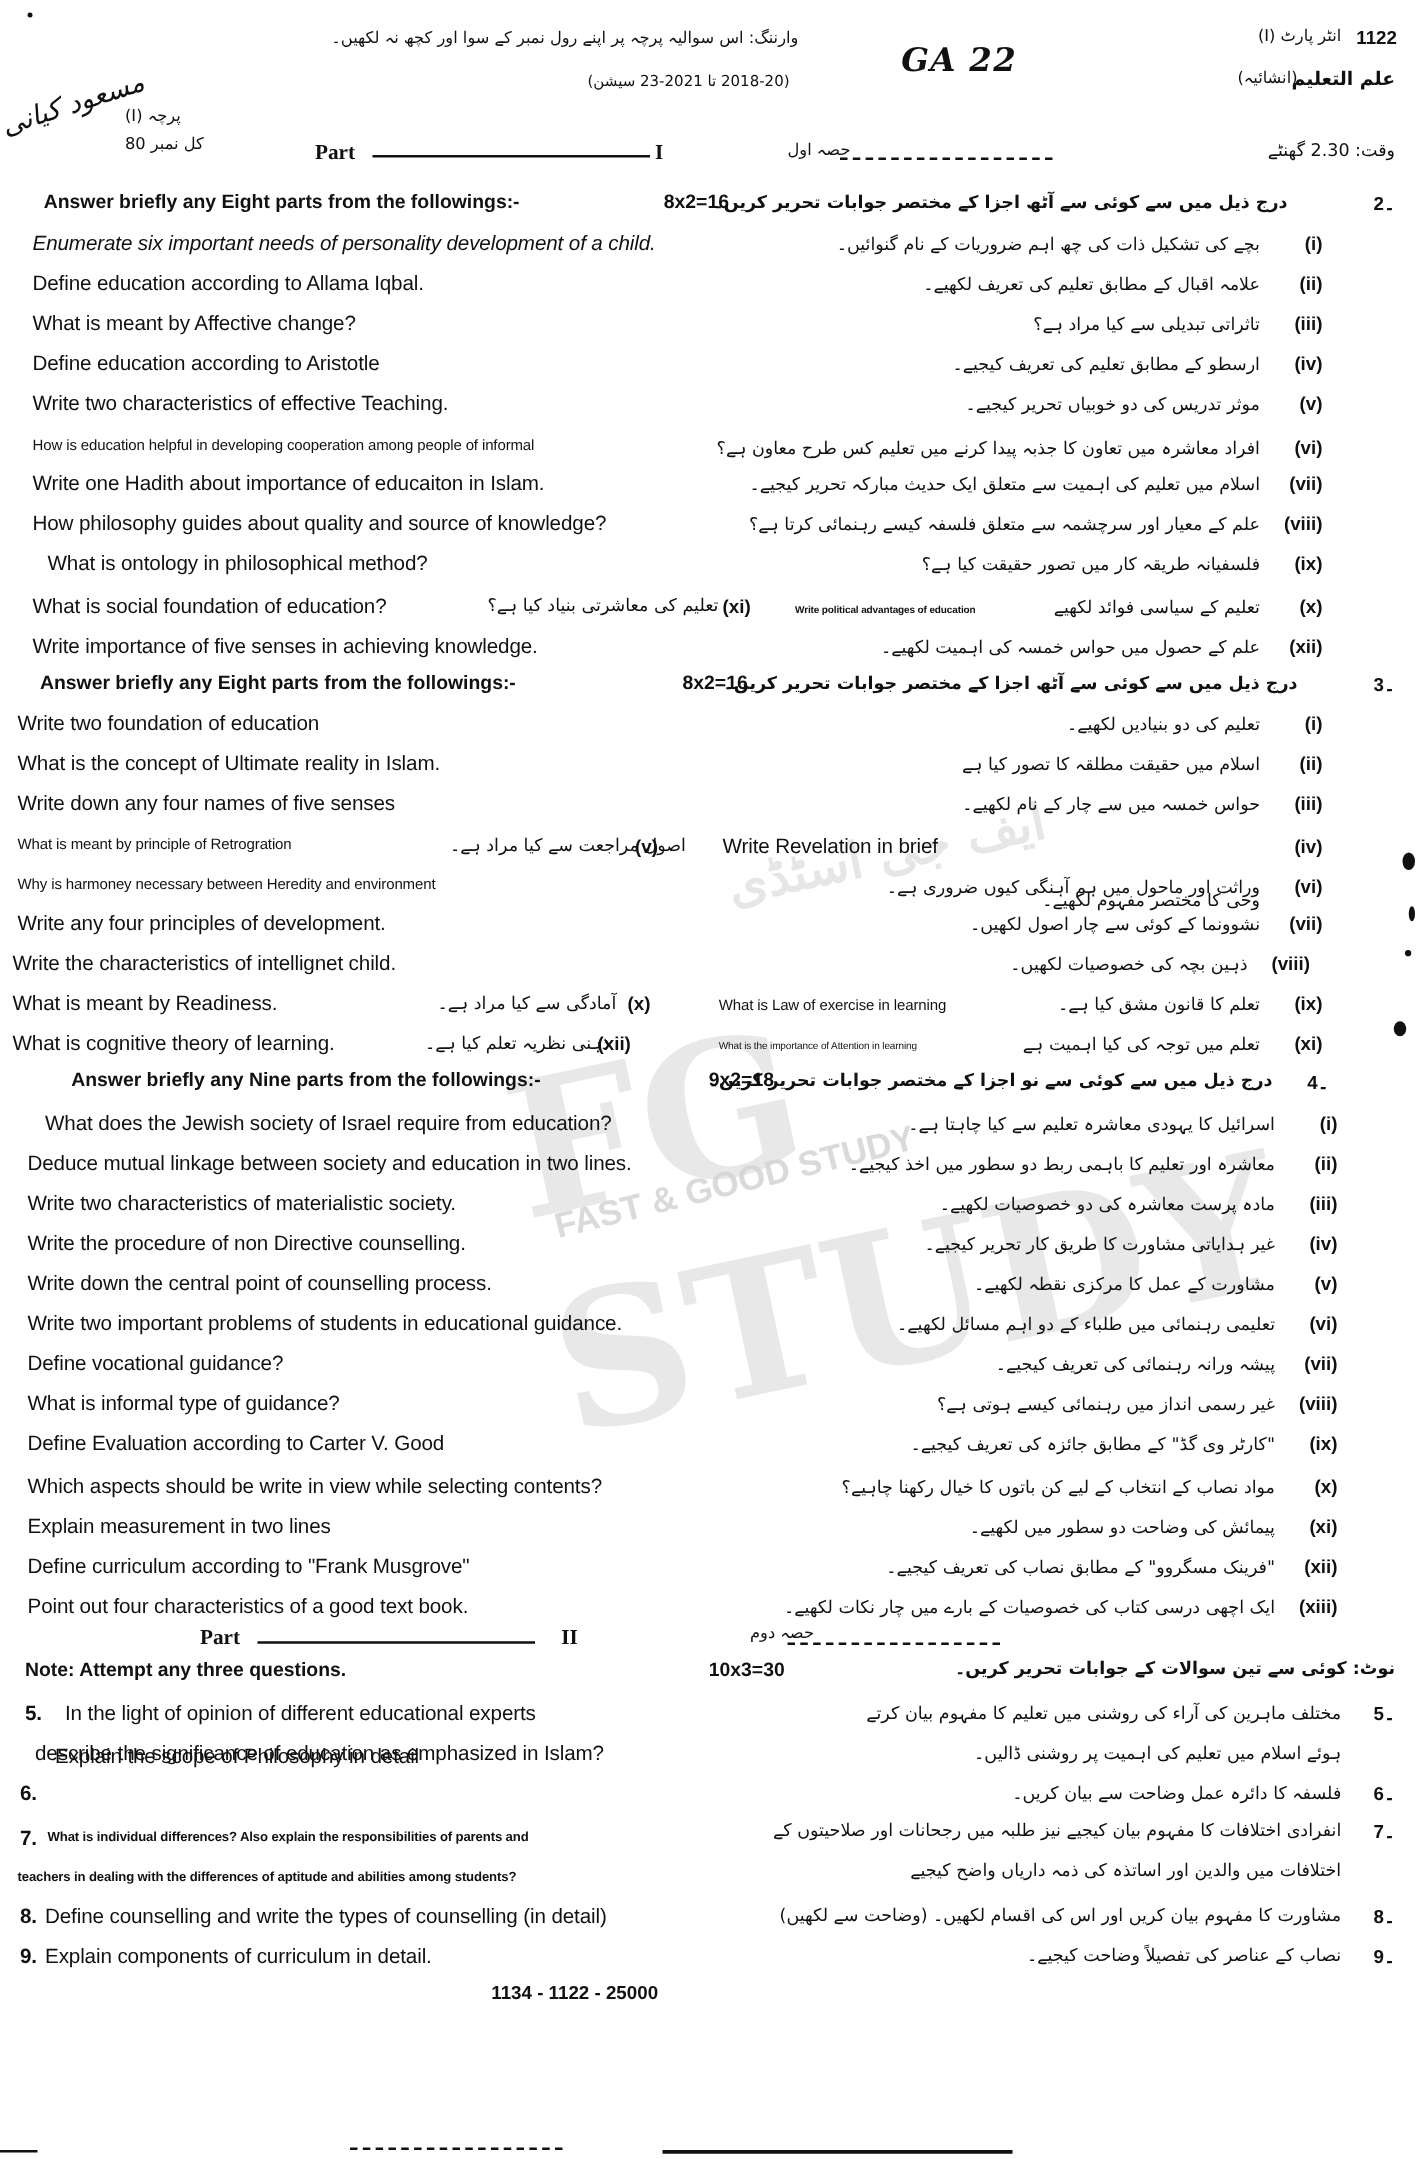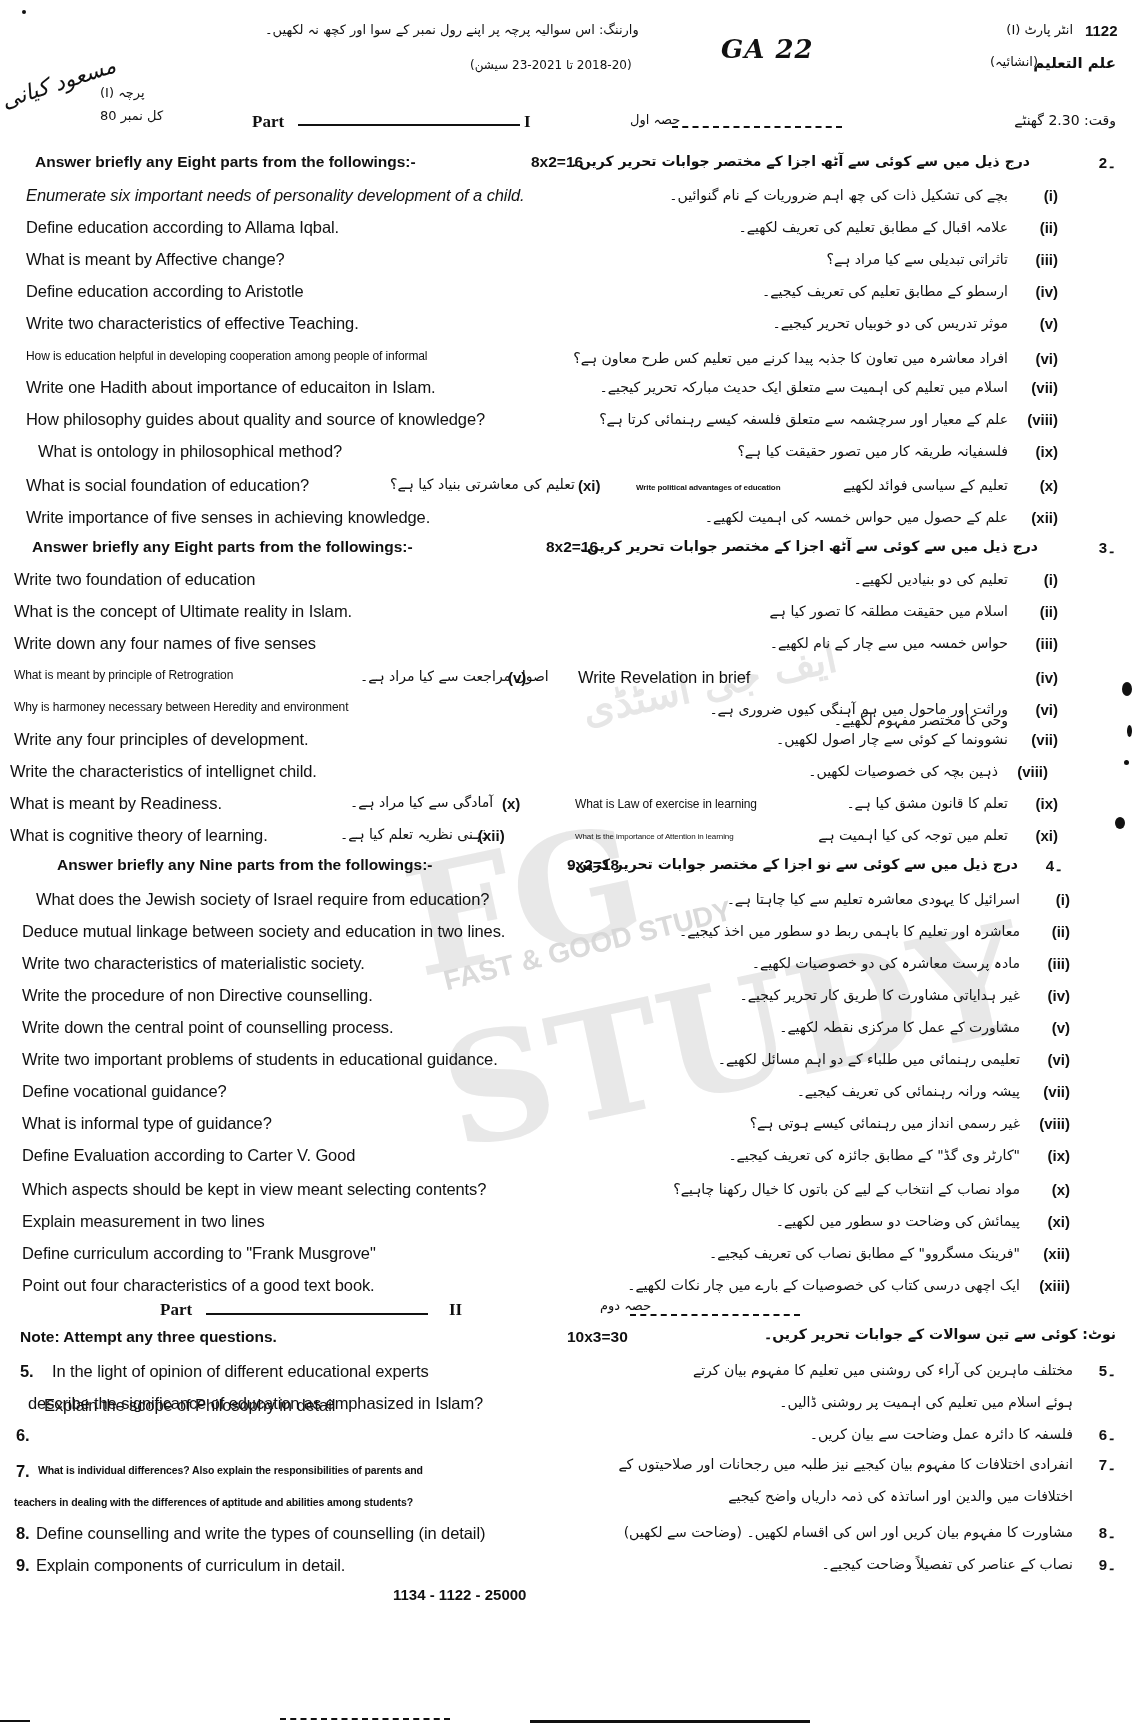--- a/index.html
+++ b/index.html
@@ -161,21 +161,21 @@
     <div class="abs num" style="right: 68px; top: 1051px;">(vi)</div>
     <div class="abs en" style="left: 22px; top: 1082px;">Define vocational guidance?</div>
     <div class="abs ur" style="right: 118px; top: 1083px;">پیشہ ورانہ رہنمائی کی تعریف کیجیے۔</div>
     <div class="abs num" style="right: 68px; top: 1083px;">(vii)</div>
     <div class="abs en" style="left: 22px; top: 1114px;">What is informal type of guidance?</div>
     <div class="abs ur" style="right: 118px; top: 1115px;">غیر رسمی انداز میں رہنمائی کیسے ہوتی ہے؟</div>
     <div class="abs num" style="right: 68px; top: 1115px;">(viii)</div>
     <div class="abs en" style="left: 22px; top: 1146px;">Define Evaluation according to Carter V. Good</div>
     <div class="abs ur" style="right: 118px; top: 1147px;">"کارٹر وی گڈ" کے مطابق جائزہ کی تعریف کیجیے۔</div>
     <div class="abs num" style="right: 68px; top: 1147px;">(ix)</div>
-    <div class="abs en" style="left: 22px; top: 1180px;">Which aspects should be kept in view meant selecting contents?</div>
+    <div class="abs en" style="left: 22px; top: 1180px;">Which aspects should be write in view while selecting contents?</div>
     <div class="abs ur" style="right: 118px; top: 1181px;">مواد نصاب کے انتخاب کے لیے کن باتوں کا خیال رکھنا چاہیے؟</div>
     <div class="abs num" style="right: 68px; top: 1181px;">(x)</div>
     <div class="abs en" style="left: 22px; top: 1212px;">Explain measurement in two lines</div>
     <div class="abs ur" style="right: 118px; top: 1213px;">پیمائش کی وضاحت دو سطور میں لکھیے۔</div>
     <div class="abs num" style="right: 68px; top: 1213px;">(xi)</div>
     <div class="abs en" style="left: 22px; top: 1244px;">Define curriculum according to "Frank Musgrove"</div>
     <div class="abs ur" style="right: 118px; top: 1245px;">"فرینک مسگروو" کے مطابق نصاب کی تعریف کیجیے۔</div>
     <div class="abs num" style="right: 68px; top: 1245px;">(xii)</div>
     <div class="abs en" style="left: 22px; top: 1276px;">Point out four characteristics of a good text book.</div>
     <div class="abs ur" style="right: 118px; top: 1277px;">ایک اچھی درسی کتاب کی خصوصیات کے بارے میں چار نکات لکھیے۔</div>

